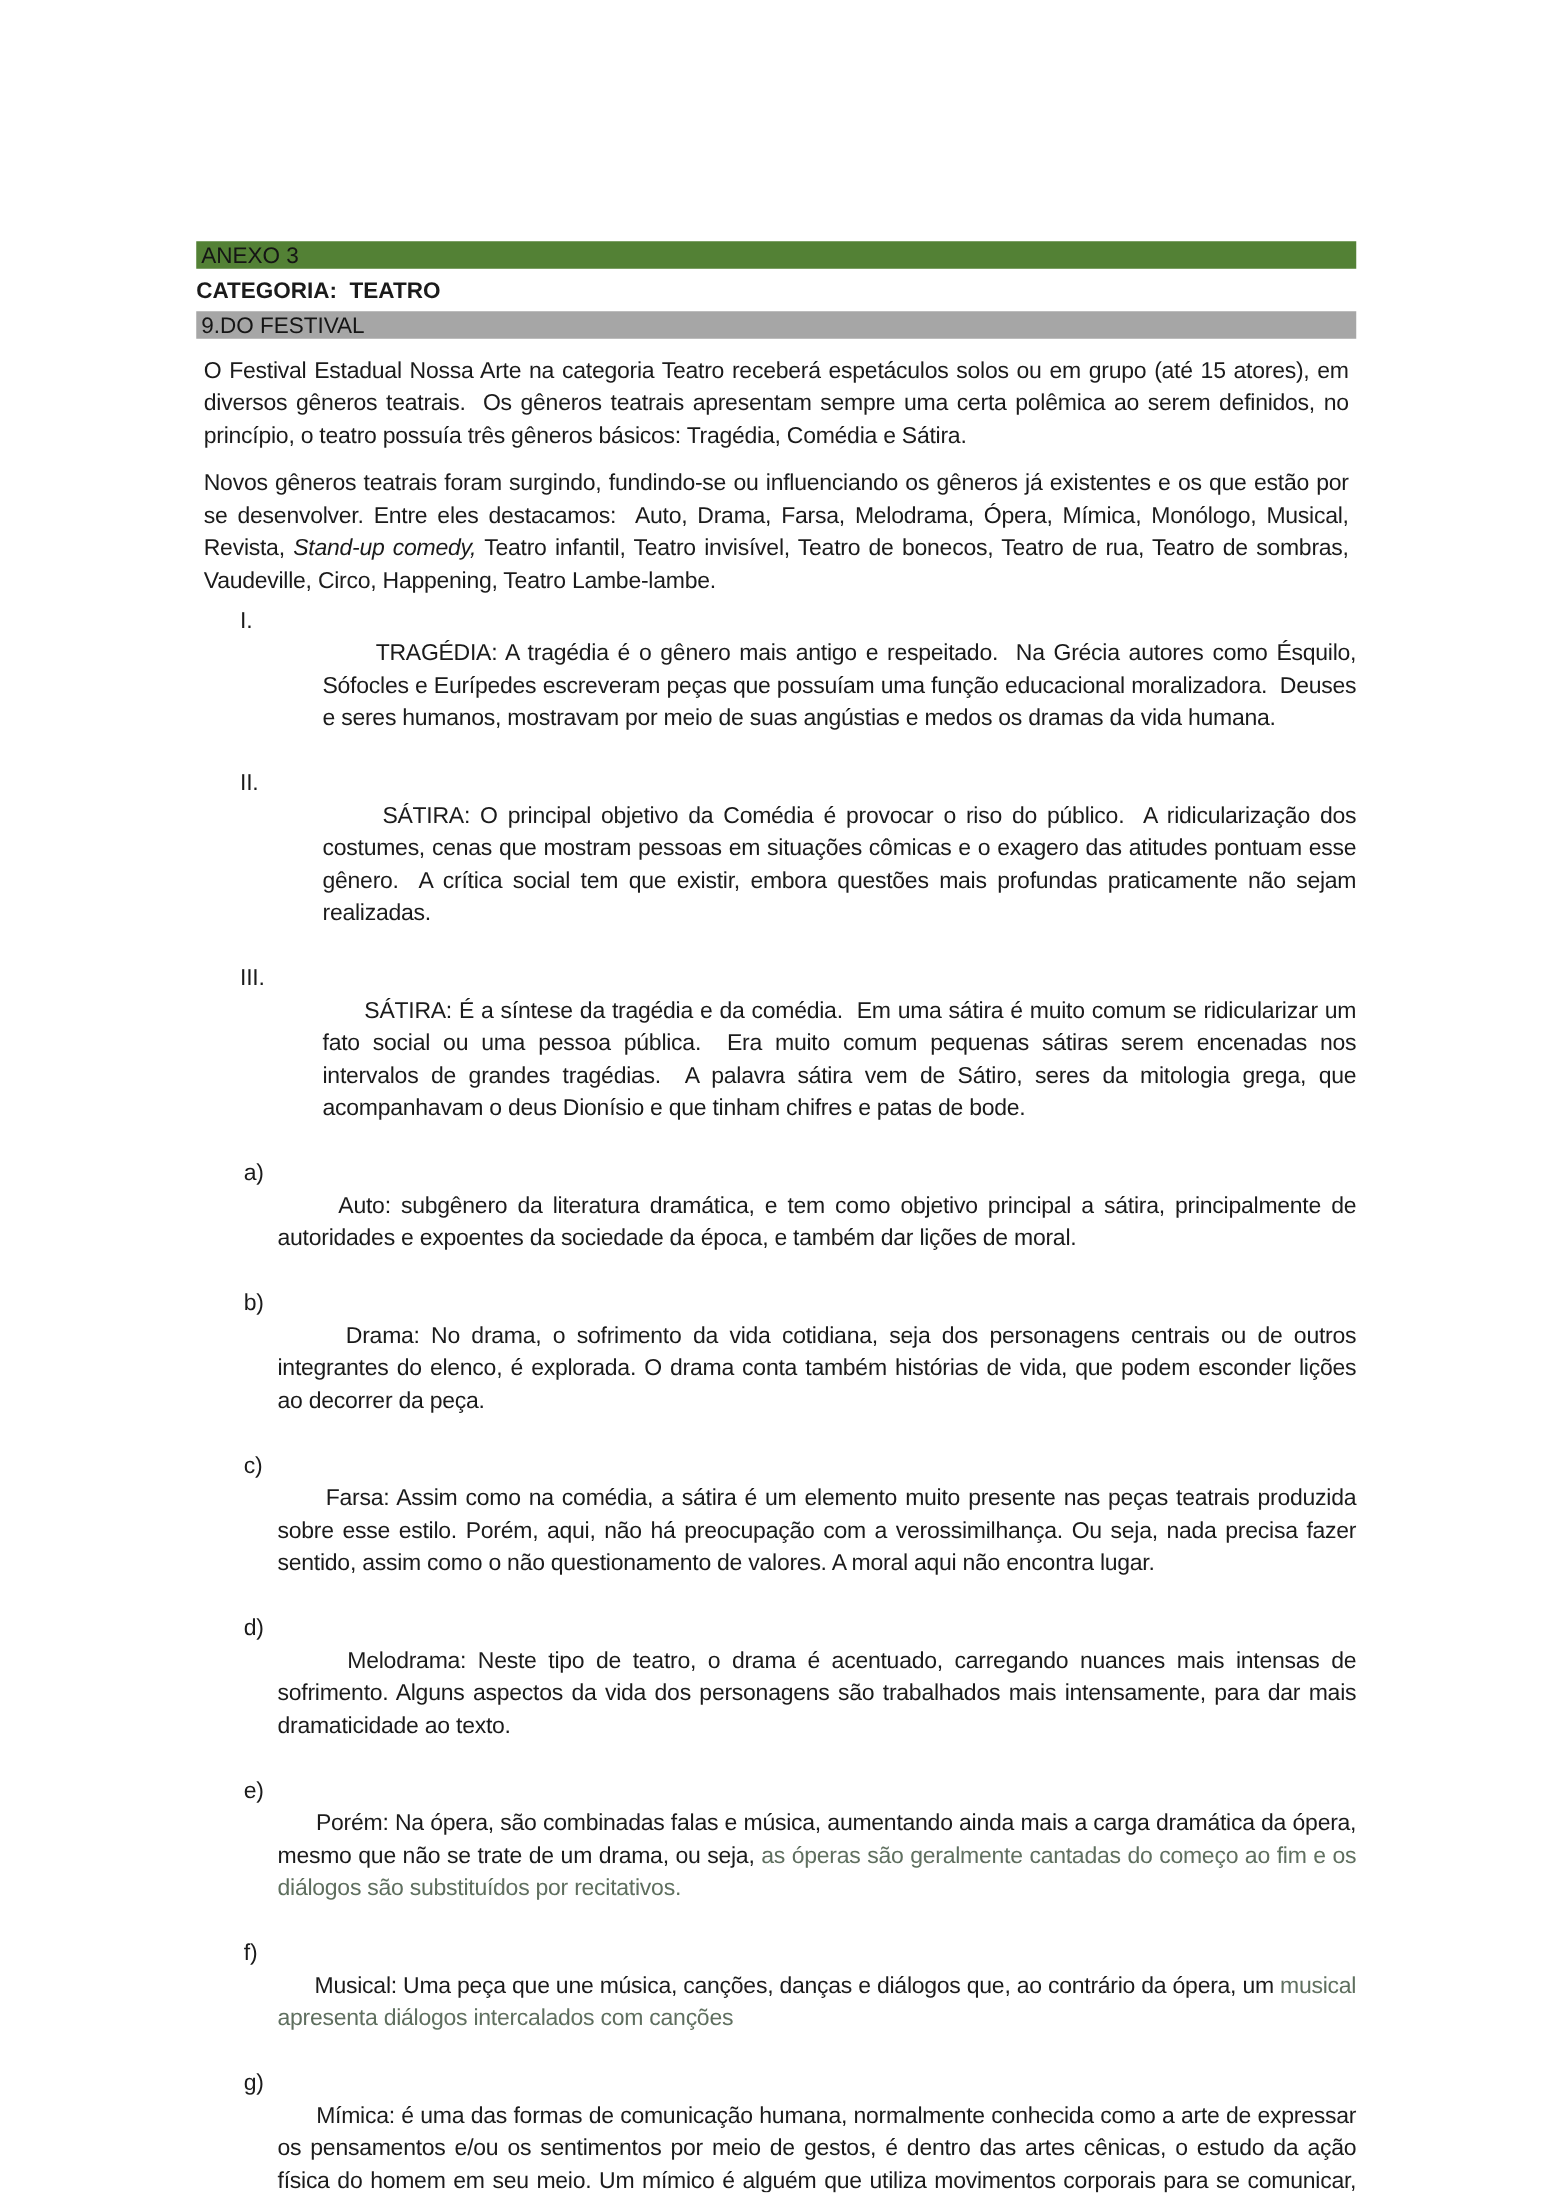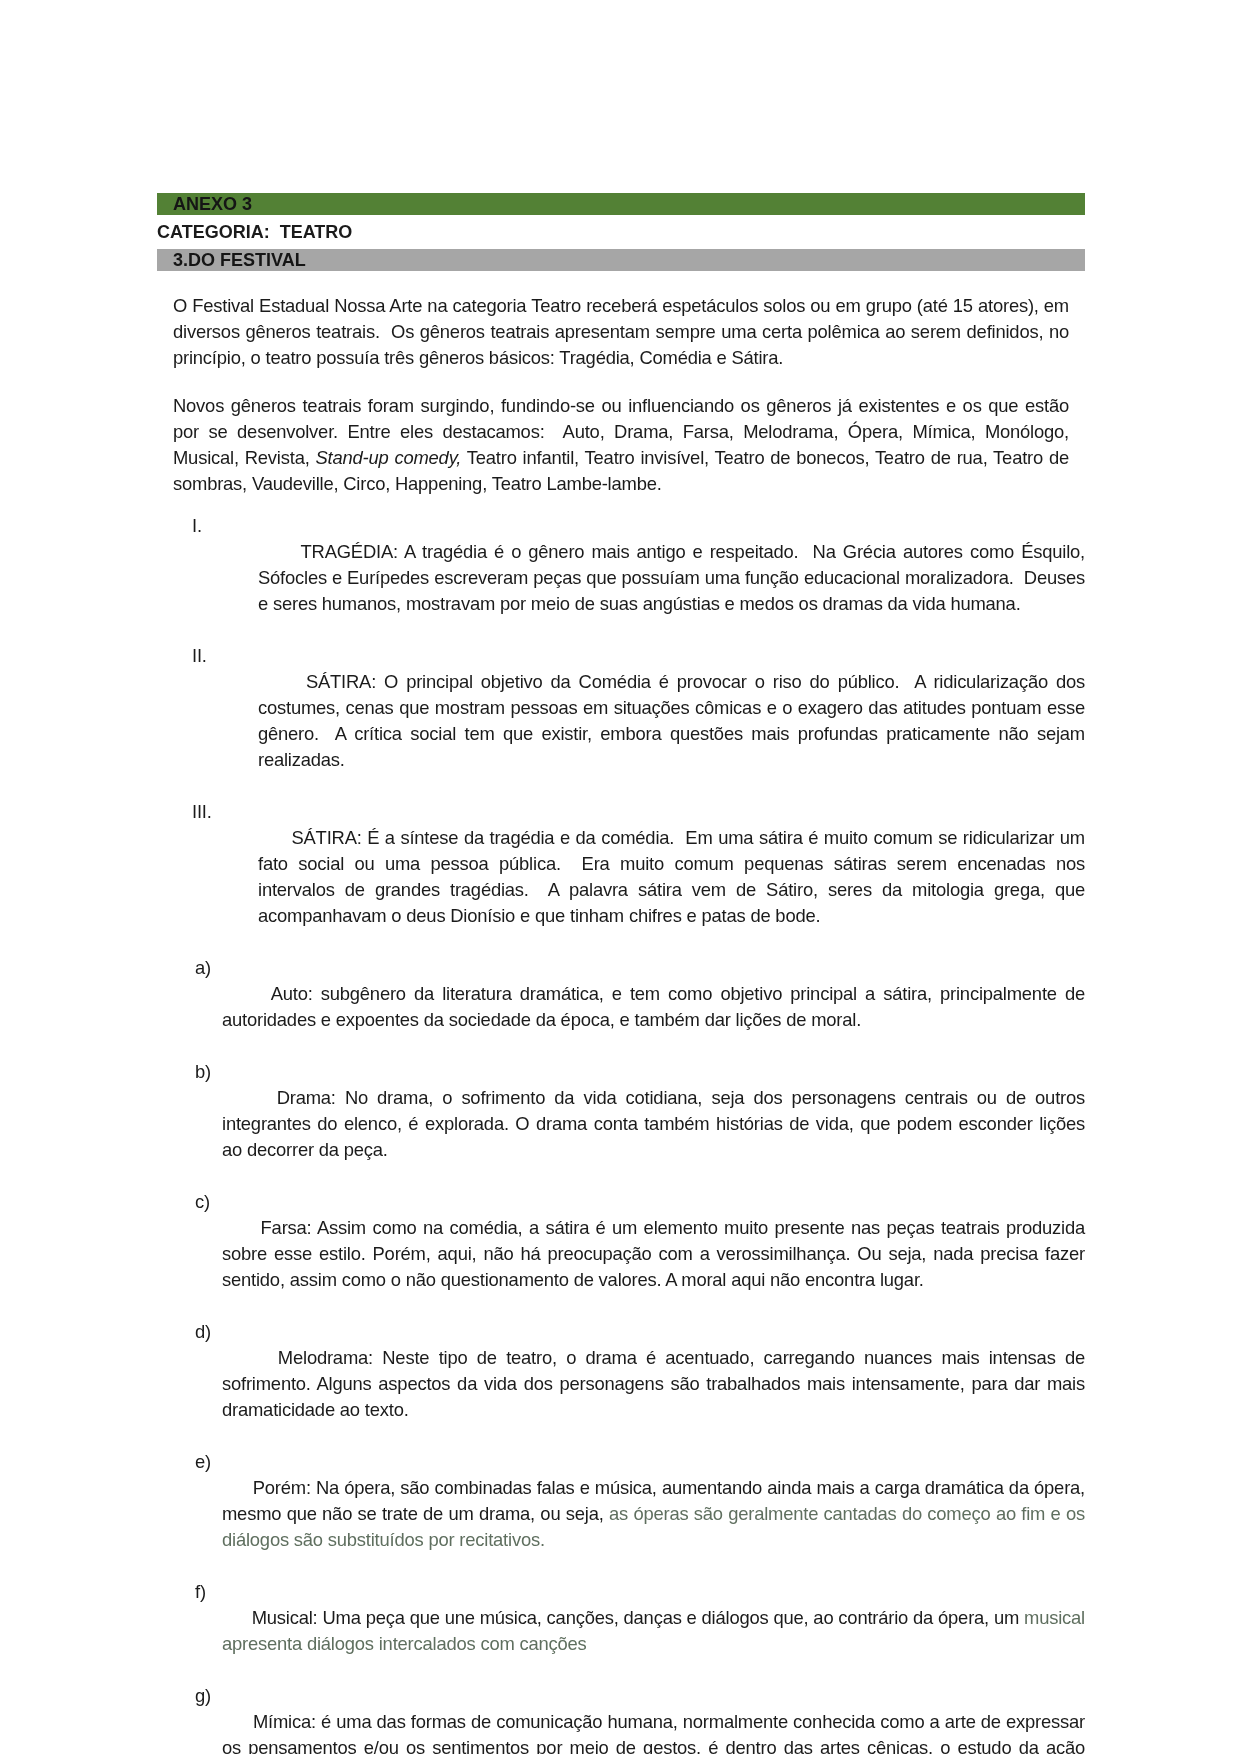--- a/index.html
+++ b/index.html
@@ -16,36 +16,36 @@
   .content{
     position:absolute;
     left:157px;
     top:193px;
     width:928px;
   }
   .bar{
     height:22px;
     line-height:22px;
     font-size:18px;
-    font-weight:bold;
-    padding-left:16px;
+    font-weight:normal;
+    padding-left:4px;
     box-sizing:border-box;
     color:#151515;
   }
   .bar.green{background:#538135;}
   .bar.gray{background:#a6a6a6;margin-top:2px;}
   .categoria{
     margin:5px 0 5px 0;
     font-size:18px;
     font-weight:bold;
     white-space:pre-wrap;
     line-height:24px;
   }
   .body-p{
-    margin:16px;
+    margin:6px;
     font-size:18.4px;
     line-height:26px;
     text-align:justify;
     white-space:pre-wrap;
     letter-spacing:-0.2px;
     padding-top:6px;
   }
   .li{
     position:relative;
     margin:0;
@@ -74,21 +74,21 @@
 <div class="page">
   <div class="content">
 
     <div class="bar green">
       <span>ANEXO 3</span>
     </div>
 
     <p class="categoria">CATEGORIA:  TEATRO</p>
 
     <div class="bar gray">
-      <span>3.DO FESTIVAL</span>
+      <span>9.DO FESTIVAL</span>
     </div>
 
     <p class="body-p">O Festival Estadual Nossa Arte na categoria Teatro receberá espetáculos solos ou em grupo (até 15 atores), em diversos gêneros teatrais.  Os gêneros teatrais apresentam sempre uma certa polêmica ao serem definidos, no princípio, o teatro possuía três gêneros básicos: Tragédia, Comédia e Sátira.</p>
 
     <p class="body-p"><span>Novos gêneros teatrais foram surgindo, fundindo-se ou influenciando os gêneros já existentes e os que estão por se desenvolver. Entre eles destacamos:  Auto, Drama, Farsa, Melodrama, Ópera, Mímica, Monólogo, Musical, Revista, </span><span class="it">Stand-up comedy,</span><span> Teatro infantil, Teatro invisível, Teatro de bonecos, Teatro de rua, Teatro de sombras, Vaudeville, Circo, Happening, Teatro Lambe-lambe.</span></p>
 
     <div class="li roman">
       <span class="marker">I.</span><span class="b">TRAGÉDIA:</span><span> A tragédia é o gênero mais antigo e respeitado.  Na Grécia autores como Ésquilo, Sófocles e Eurípedes escreveram peças que possuíam uma função educacional moralizadora.  Deuses e seres humanos, mostravam por meio de suas angústias e medos os dramas da vida humana.</span>
     </div>
     <div class="li roman">

